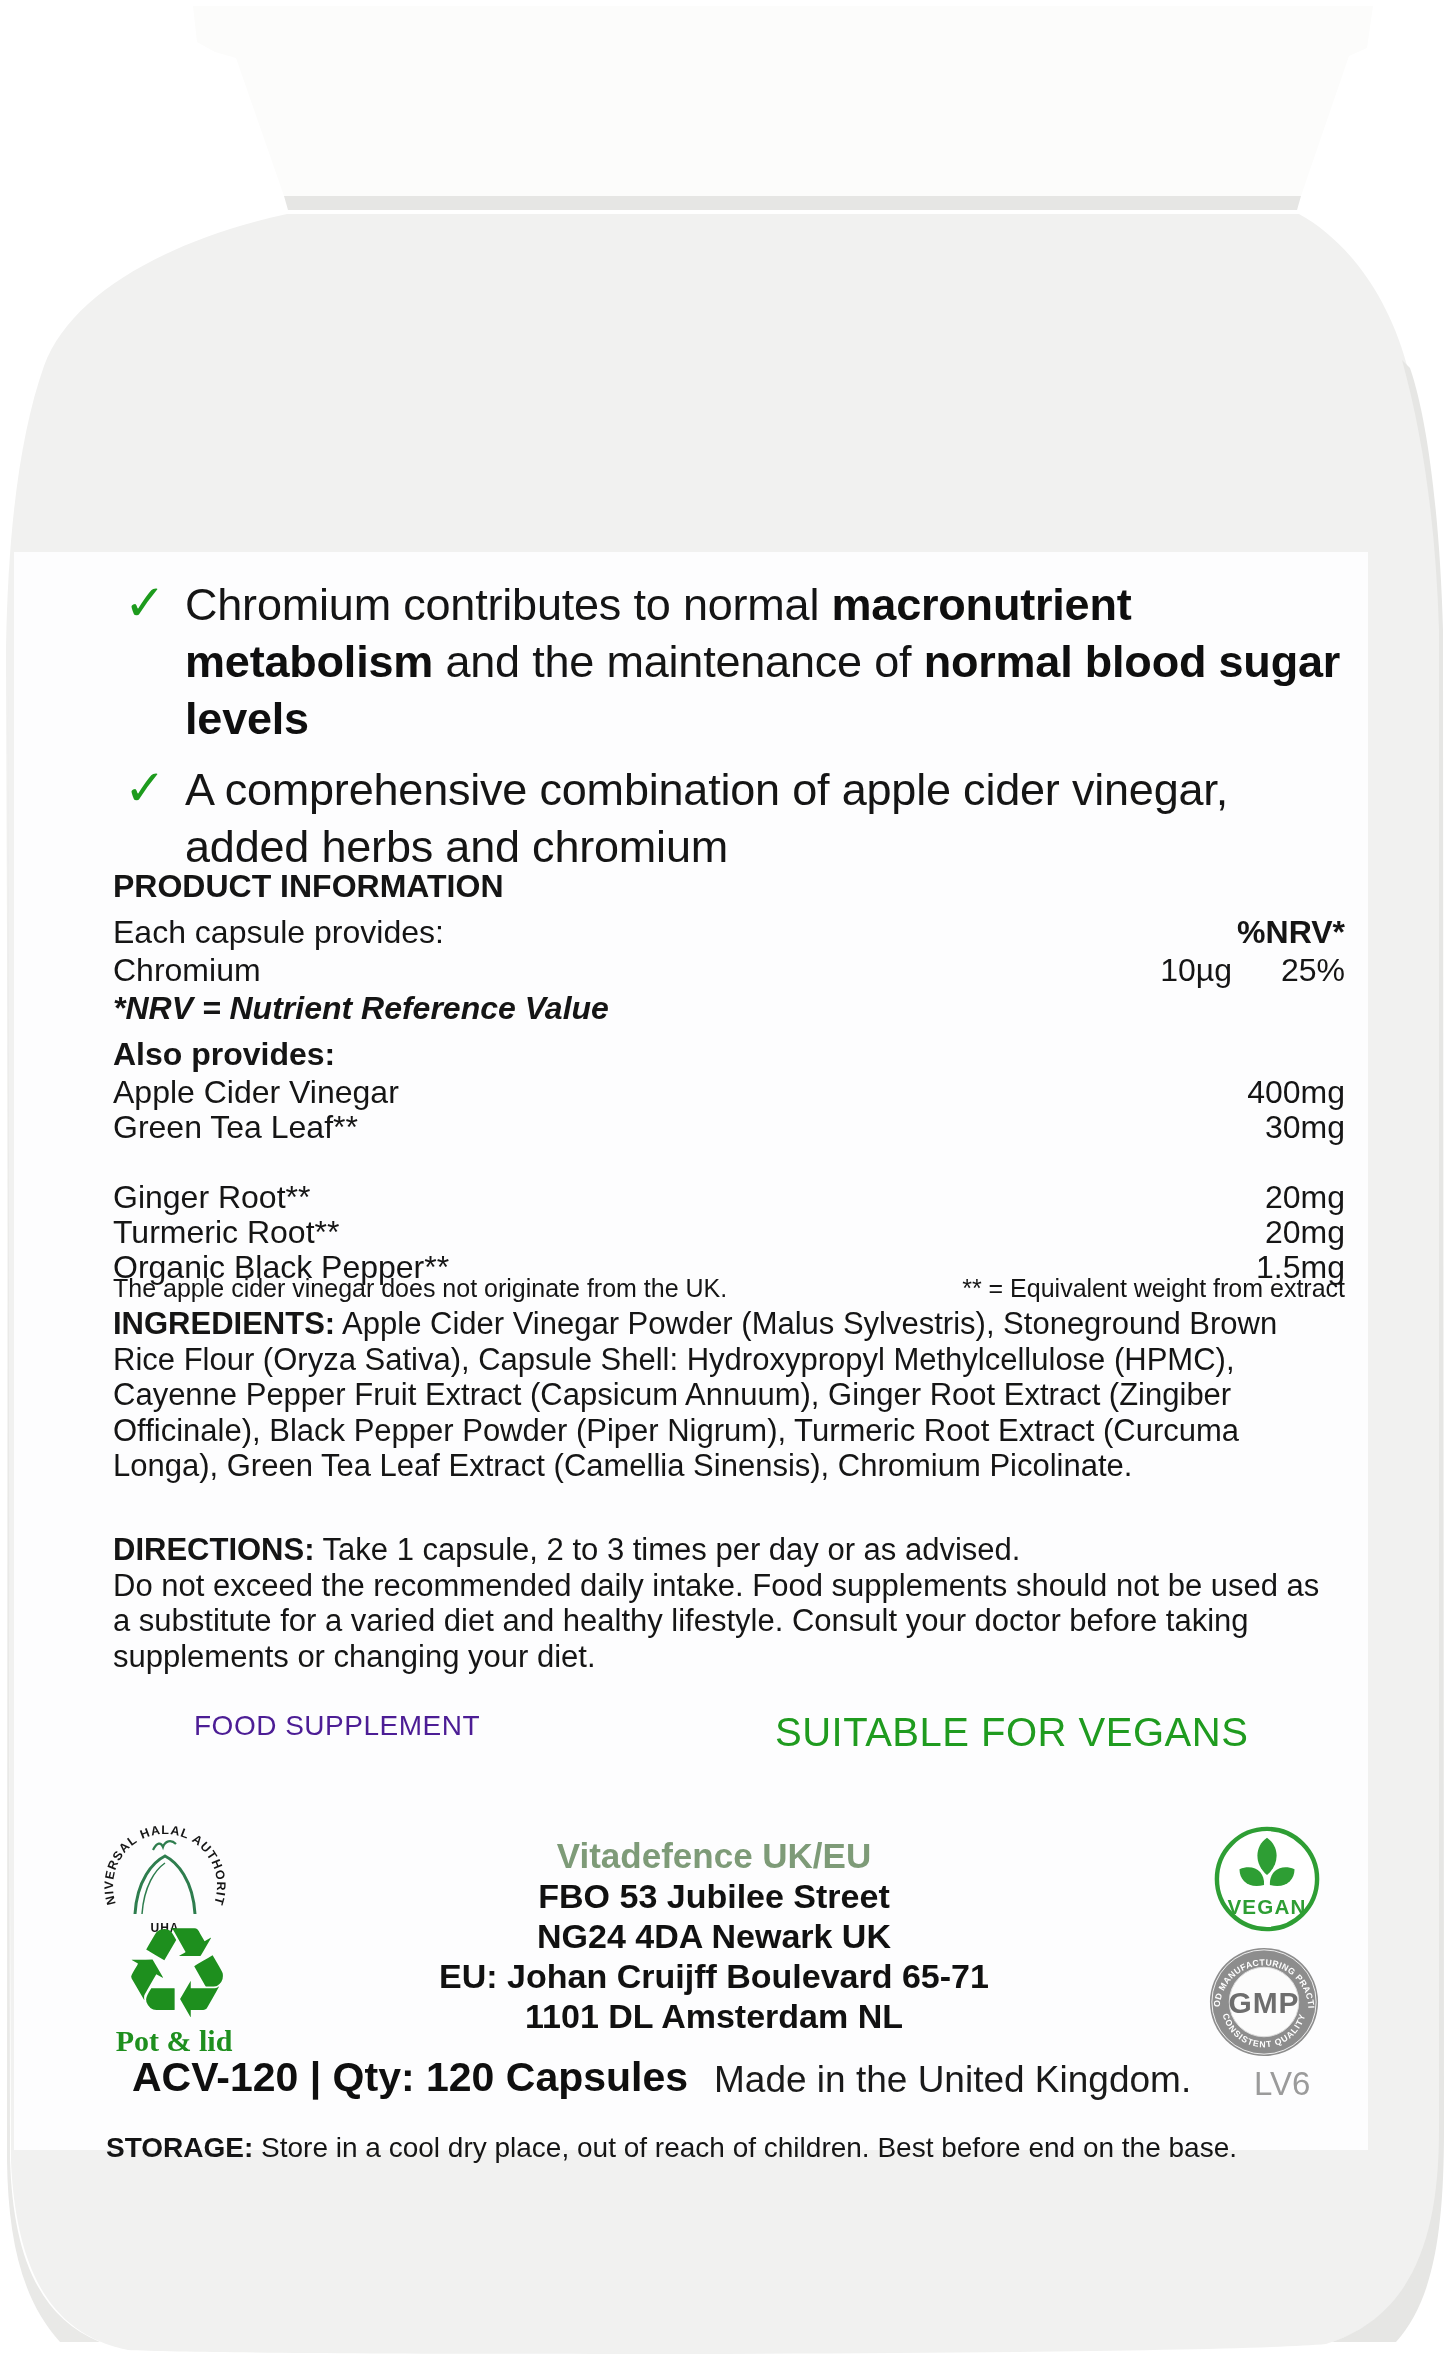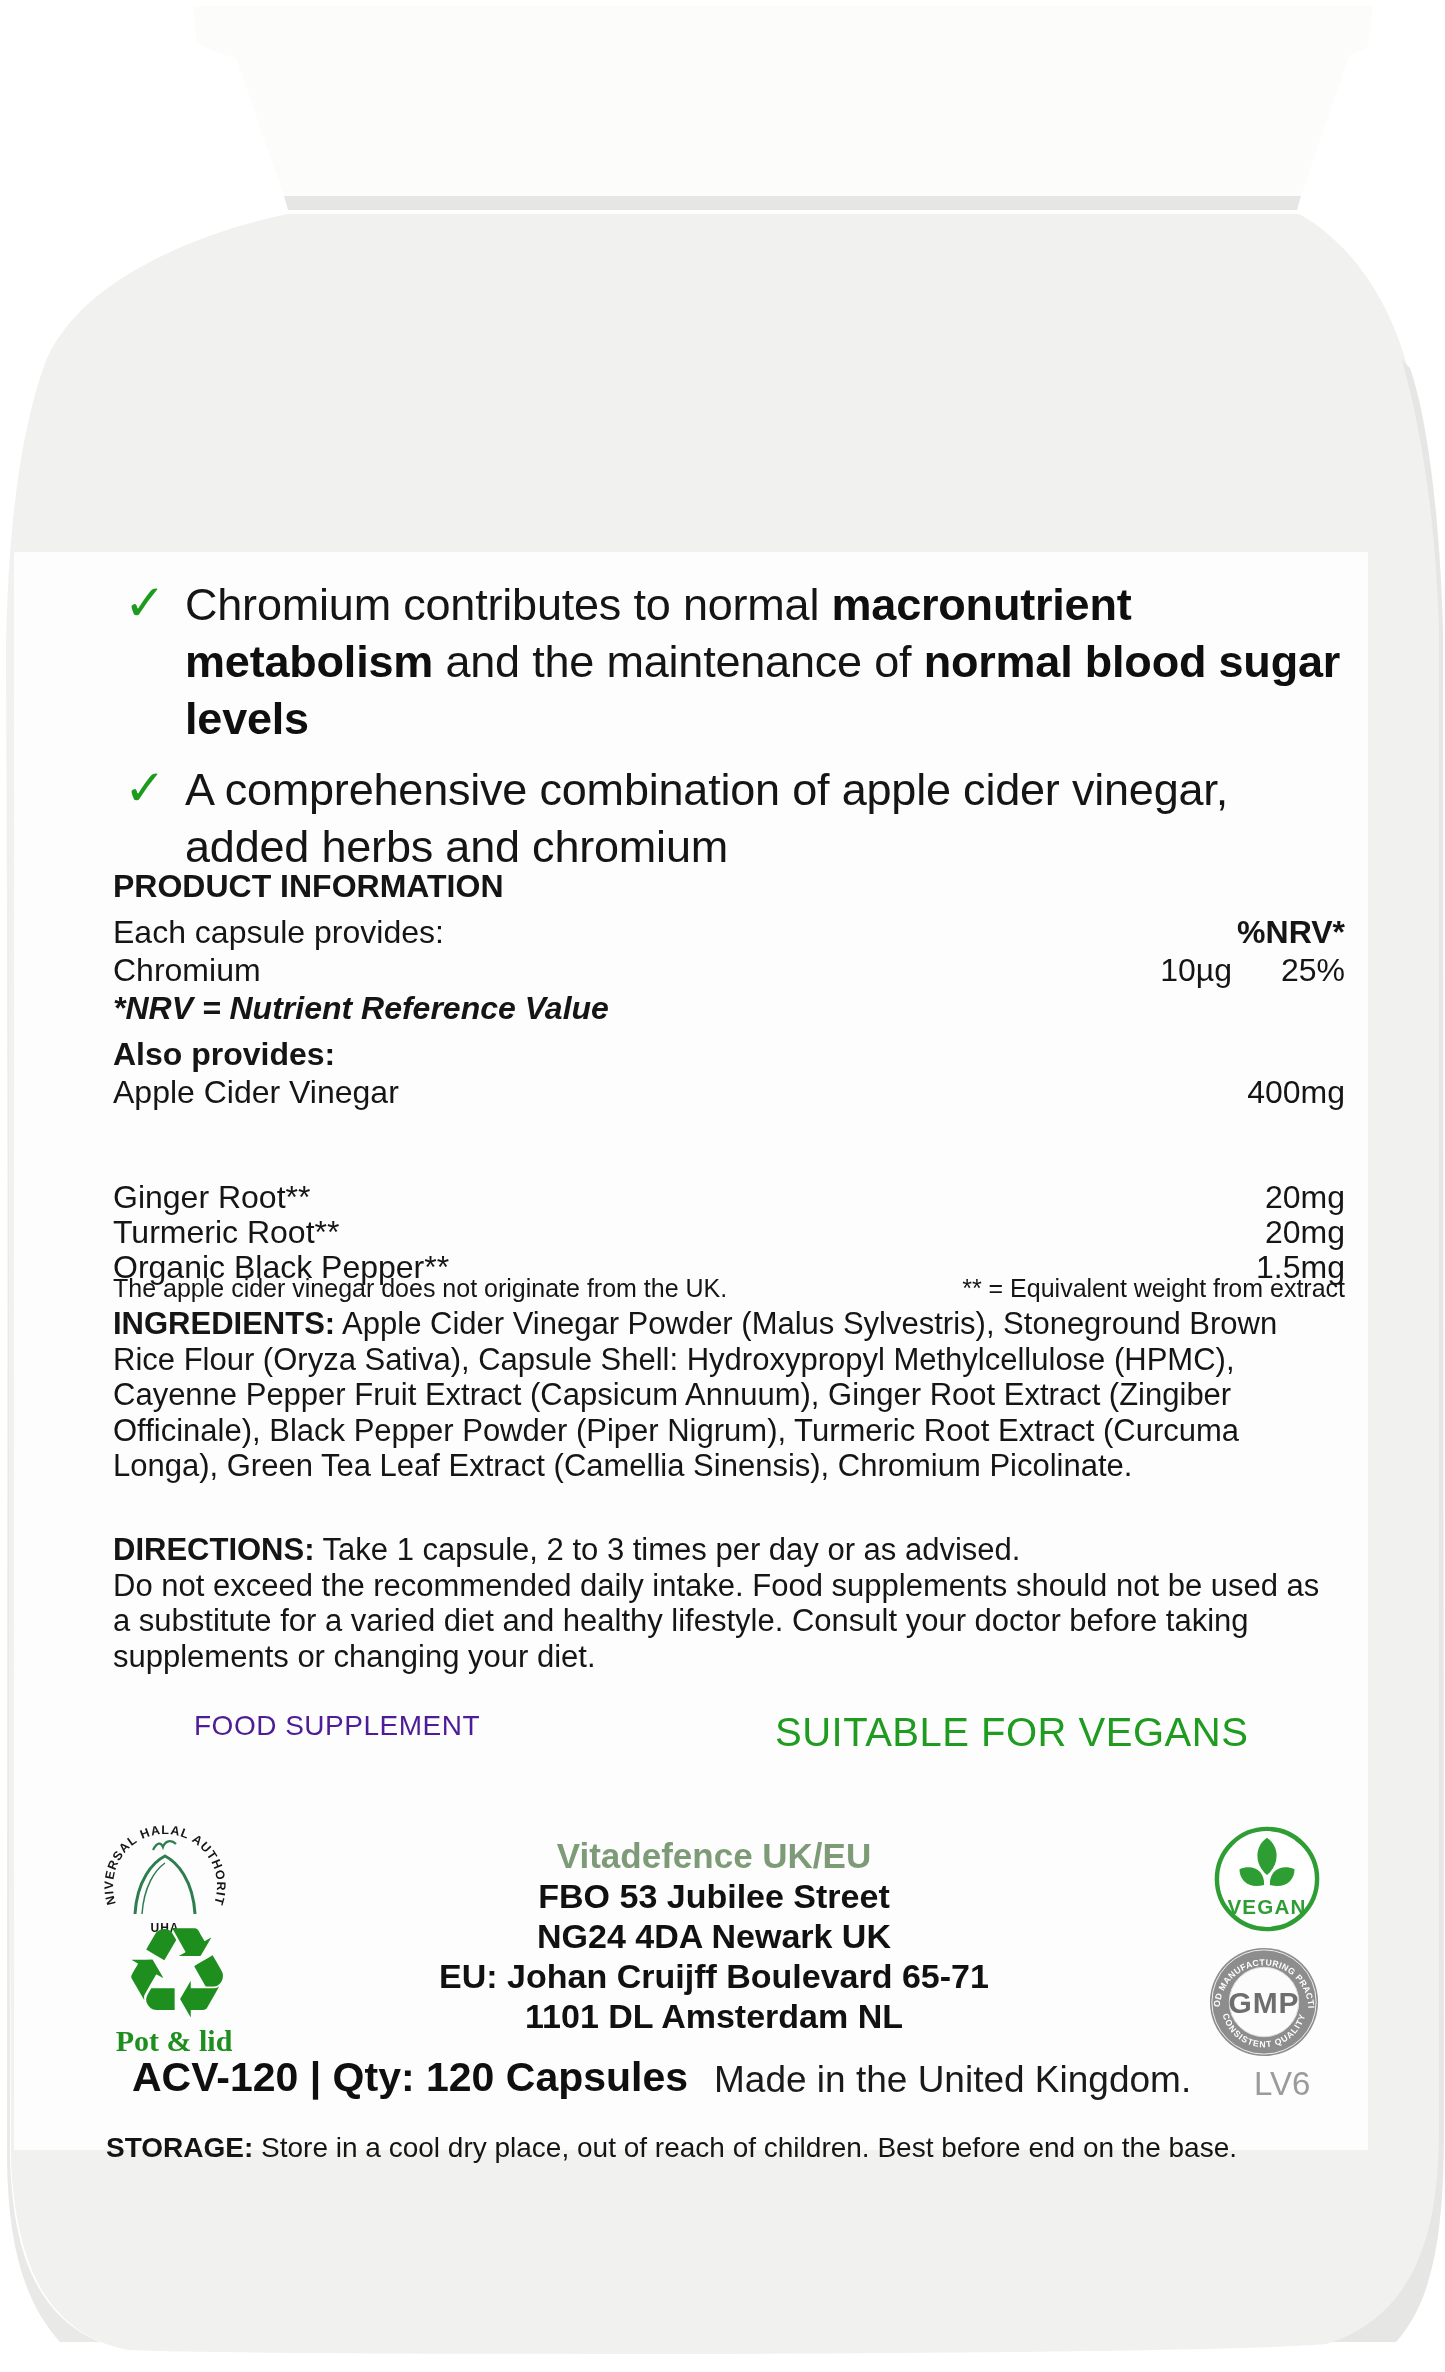--- a/index.html
+++ b/index.html
@@ -85,20 +85,24 @@
       <span class="ramount">10µg</span>
       <span class="rright">25%</span>
     </div>
     <div class="nrv-note" style="top:438px;">*NRV = Nutrient Reference Value</div>
 
     <h4 class="sec-head" style="top:484px;">Also provides:</h4>
     <div class="row" style="top:522px;">
       <span>Apple Cider Vinegar</span>
       <span class="rright">400mg</span>
     </div>
+    <div class="row" style="top:557px;">
+      <span>Green Tea Leaf**</span>
+      <span class="rright">30mg</span>
+    </div>
     <div class="row" style="top:627px;">
       <span>Ginger Root**</span>
       <span class="rright">20mg</span>
     </div>
     <div class="row" style="top:662px;">
       <span>Turmeric Root**</span>
       <span class="rright">20mg</span>
     </div>
     <div class="row" style="top:697px;">
       <span>Organic Black Pepper**</span>

